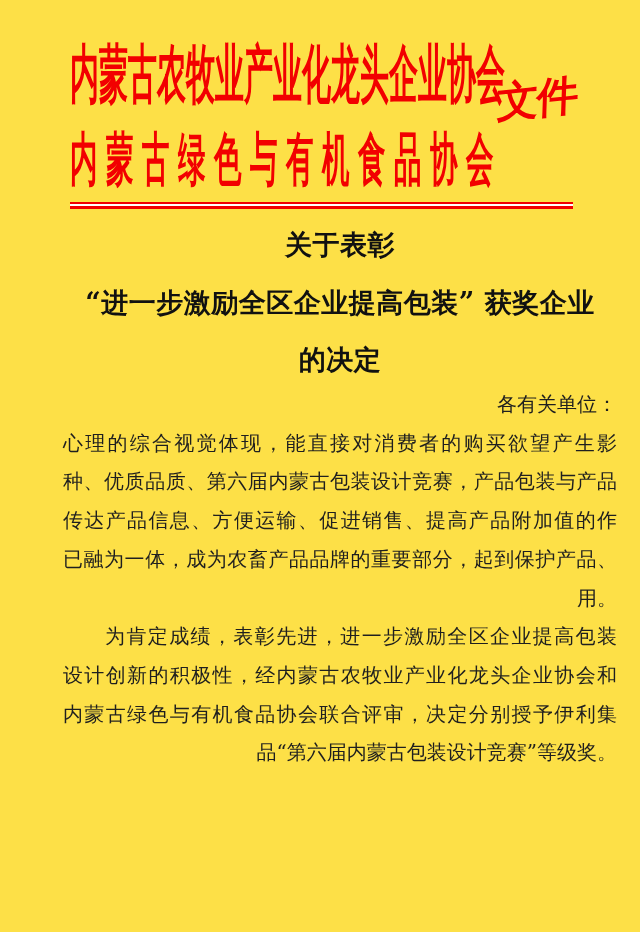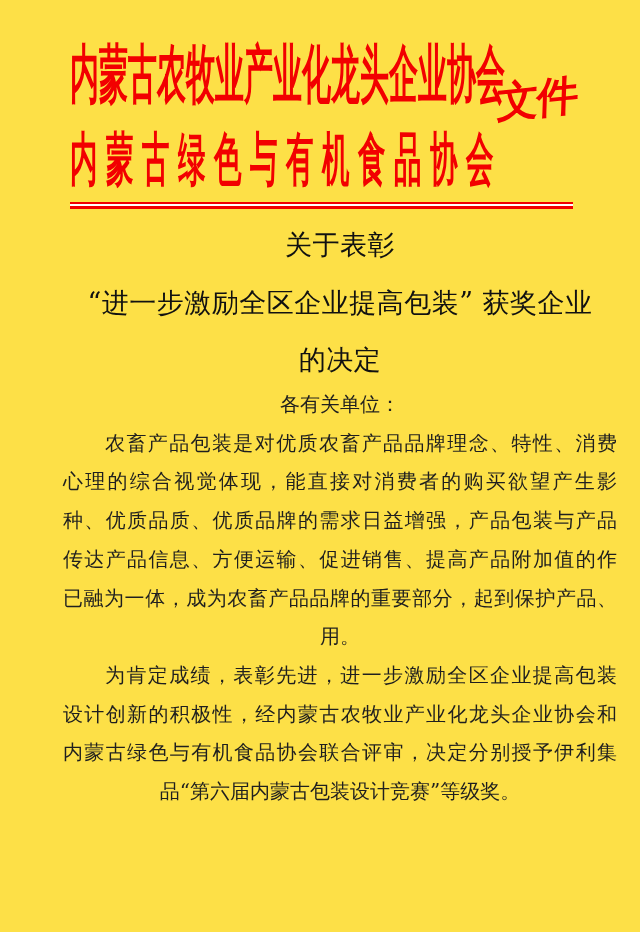--- a/index.html
+++ b/index.html
@@ -21,29 +21,29 @@
   }
   .divider{
     position:absolute;left:70px;top:202px;width:503px;height:2px;
     border-top:2px solid var(--accent-red,#f20000);
     border-bottom:3px solid var(--accent-red,#f20000);
     background:#ffffff;
   }
   
   .title{
     position:absolute;left:63px;top:216px;width:554px;
-    text-align:center;font-size:27px;font-weight:normal;color:#111111;
+    text-align:center;font-size:27px;font-weight:bold;color:#111111;
     line-height:57.5px;letter-spacing:0.5px;
   }
   
   .docbody{
     position:absolute;left:63px;top:385px;width:554px;
     font-size:20px;color:var(--text-black,#1f1f1f);line-height:38.7px;
   }
-  .bline{text-align:center;}
+  .bline{text-align:right;}
   .bline.fill{text-align:justify;text-align-last:justify;text-justify:inter-character;}
   .bline.indent{text-indent:42px;}
 </style>
 </head>
 <body>
 
 <div class="page">
 
   <div>
     <div class="org org1">内蒙古农牧业产业化龙头企业协会</div>
@@ -54,23 +54,22 @@
 
   <div class="title">
     <div class="t-line">关于表彰</div>
     <div class="t-line">“进一步激励全区企业提高包装” 获奖企业</div>
     <div class="t-line">的决定</div>
   </div>
 
   <div class="docbody">
     <div class="bline">各有关单位：</div>
     <div id="body-paragraphs">
-        <div class="bline indent fill">农畜产品包装是对优质农畜产品品牌理念、特性、消费</div>
         <div class="bline fill">心理的综合视觉体现，能直接对消费者的购买欲望产生影</div>
-        <div class="bline fill">种、优质品质、优质品牌的需求日益增强，产品包装与产品</div>
+        <div class="bline fill">种、优质品质、第六届内蒙古包装设计竞赛，产品包装与产品</div>
         <div class="bline fill">传达产品信息、方便运输、促进销售、提高产品附加值的作</div>
         <div class="bline fill">已融为一体，成为农畜产品品牌的重要部分，起到保护产品、</div>
         <div class="bline">用。</div>
         <div class="bline indent fill">为肯定成绩，表彰先进，进一步激励全区企业提高包装</div>
         <div class="bline fill">设计创新的积极性，经内蒙古农牧业产业化龙头企业协会和</div>
         <div class="bline fill">内蒙古绿色与有机食品协会联合评审，决定分别授予伊利集</div>
         <div class="bline">品“第六届内蒙古包装设计竞赛”等级奖。</div>
       </div>
   </div>
 

